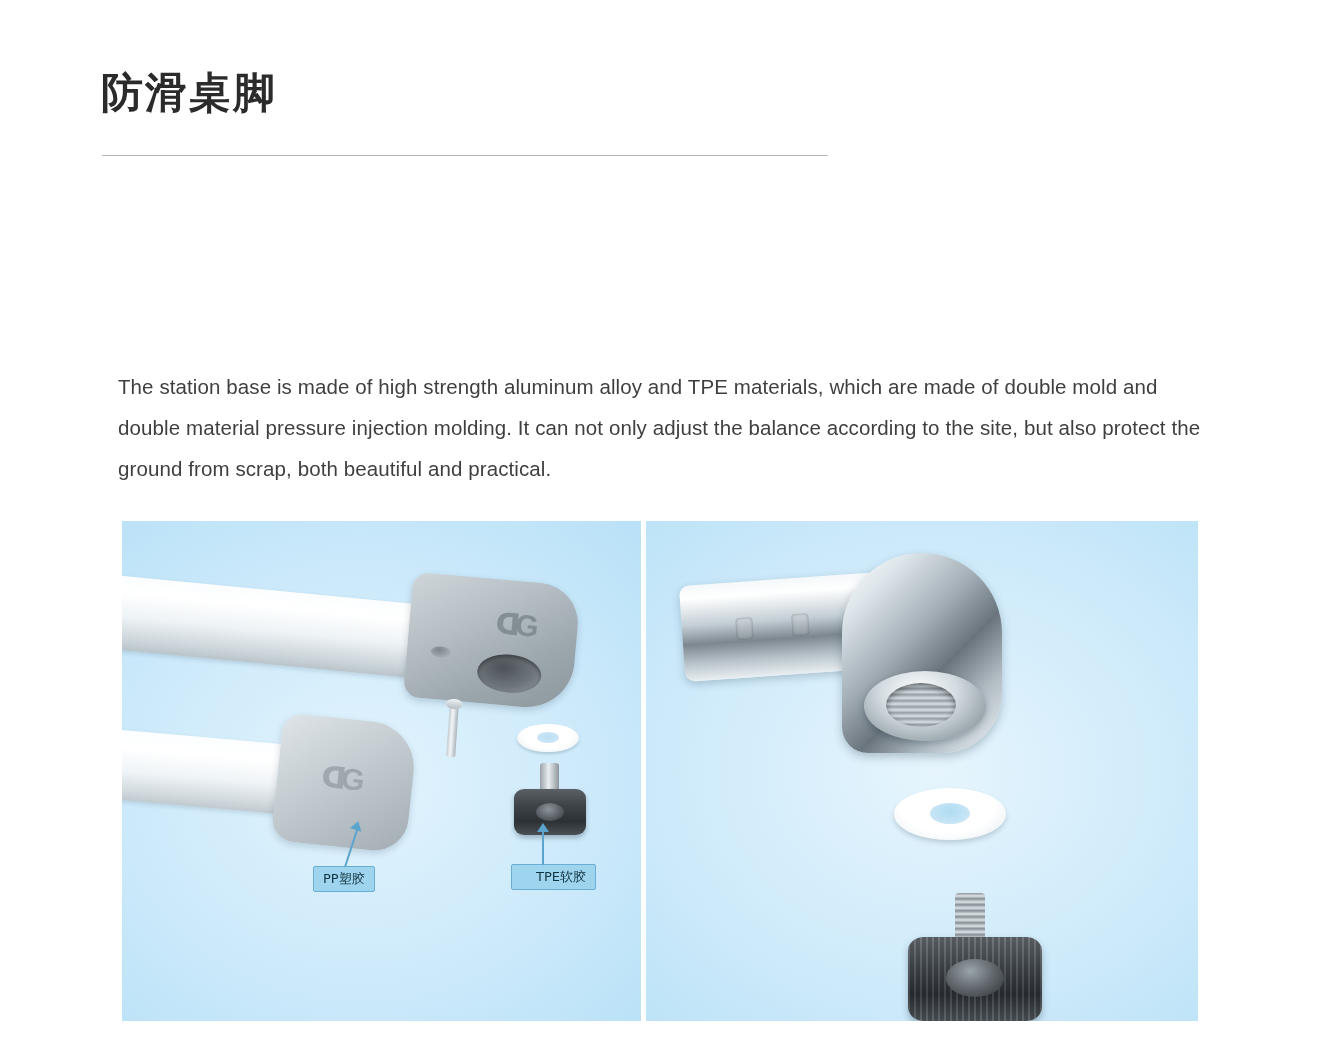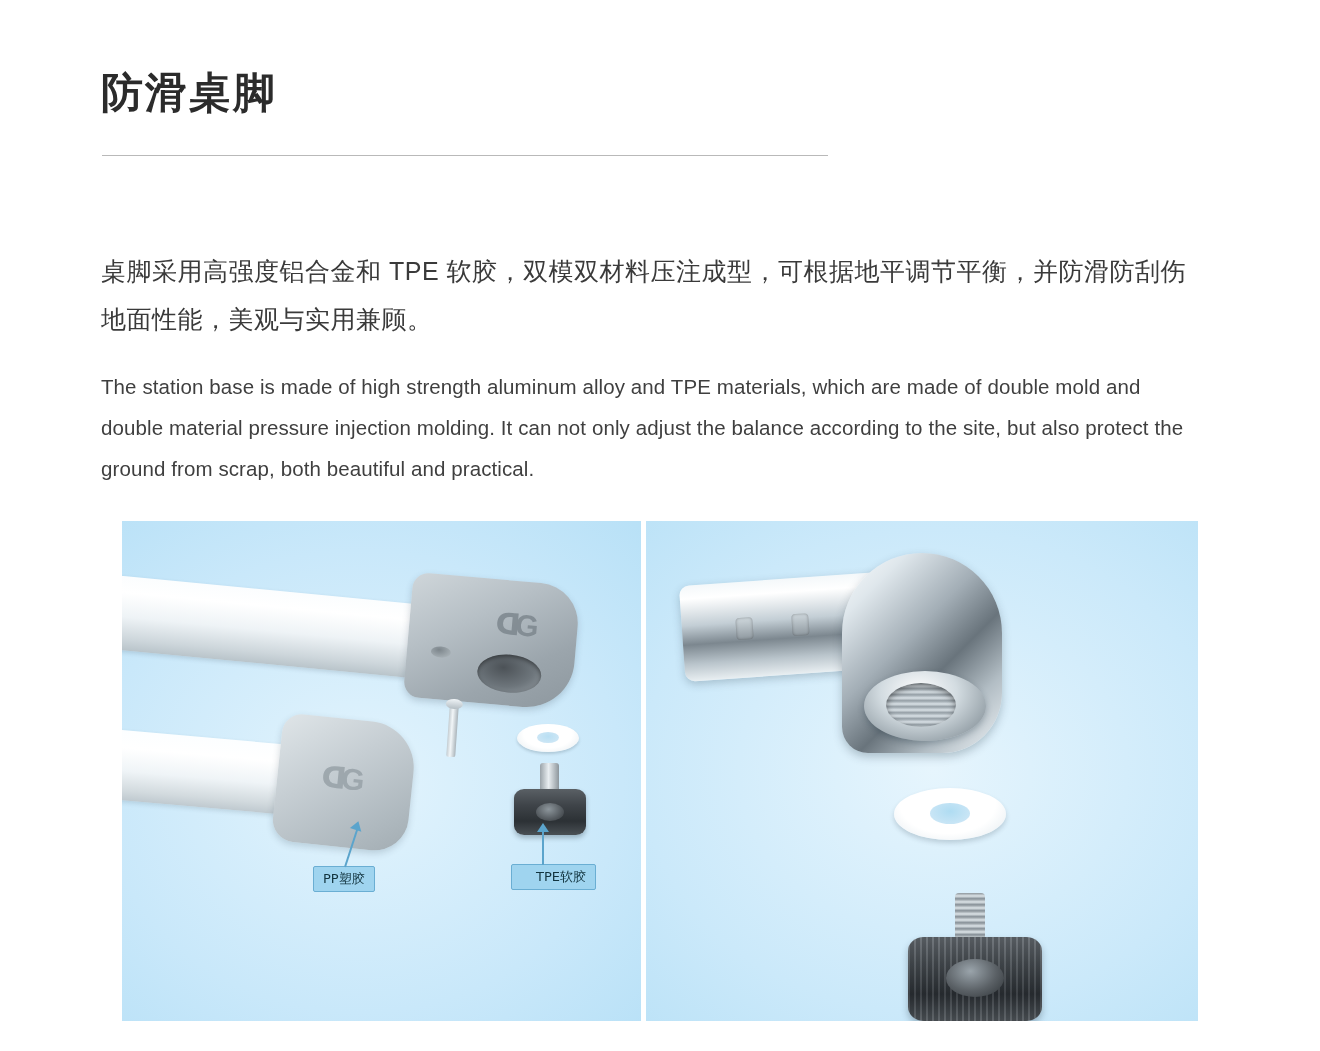--- a/index.html
+++ b/index.html
@@ -43,21 +43,21 @@
     left: 101px;
     top: 222px;
     width: 1100px;
     font-size: 25px;
     line-height: 48px;
     color: #3a3a3a;
     letter-spacing: 0.5px;
   }
   .para-en {
     position: absolute;
-    left: 101px;
+    left: 118px;
     top: 345px;
     width: 1100px;
     font-size: 20.5px;
     line-height: 41px;
     color: #3f3f3f;
     letter-spacing: 0.1px;
   }
 
   
   .figure {
@@ -407,21 +407,20 @@
 </style>
 </head>
 <body>
 
 <div class="page">
 
   <h1 class="title">防滑桌脚</h1>
 
   <div class="rule"></div>
 
-  <p class="para-cn">桌脚采用高强度铝合金和 TPE 软胶，双模双材料压注成型，可根据地平调节平衡，并防滑防刮伤地面性能，美观与实用兼顾。</p>
 
   <p class="para-en">The station base is made of high strength aluminum alloy and TPE materials, which are made of double mold and double material pressure injection molding. It can not only adjust the balance according to the site, but also protect the ground from scrap, both beautiful and practical.</p>
 
   <div class="figure">
 
     <div class="panel panel-left">
 
       <div class="tube-top"></div>
       <div class="elbow-top">
         <div class="logo">ᗡG</div>

